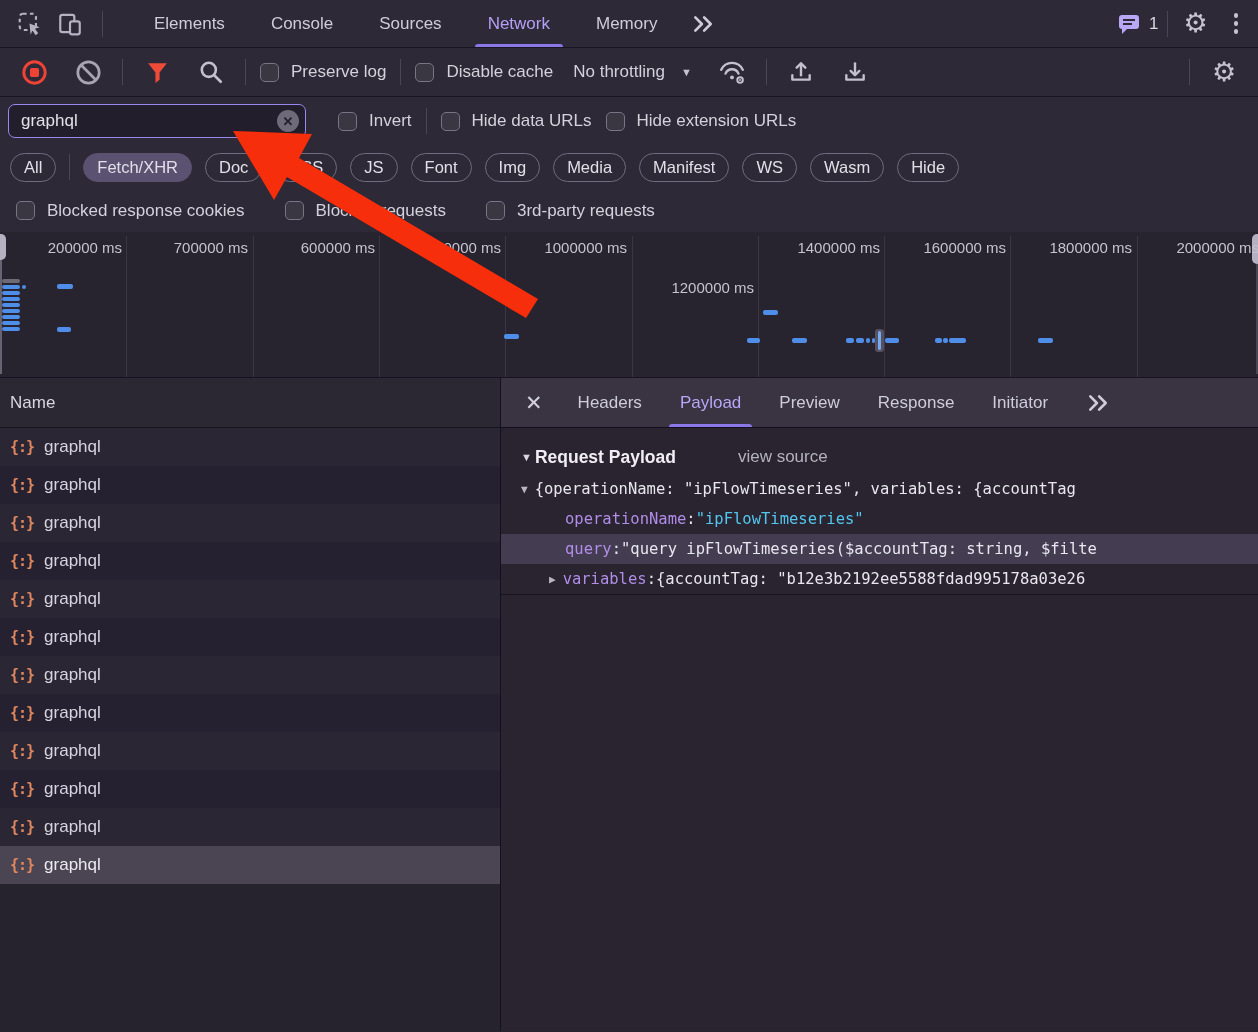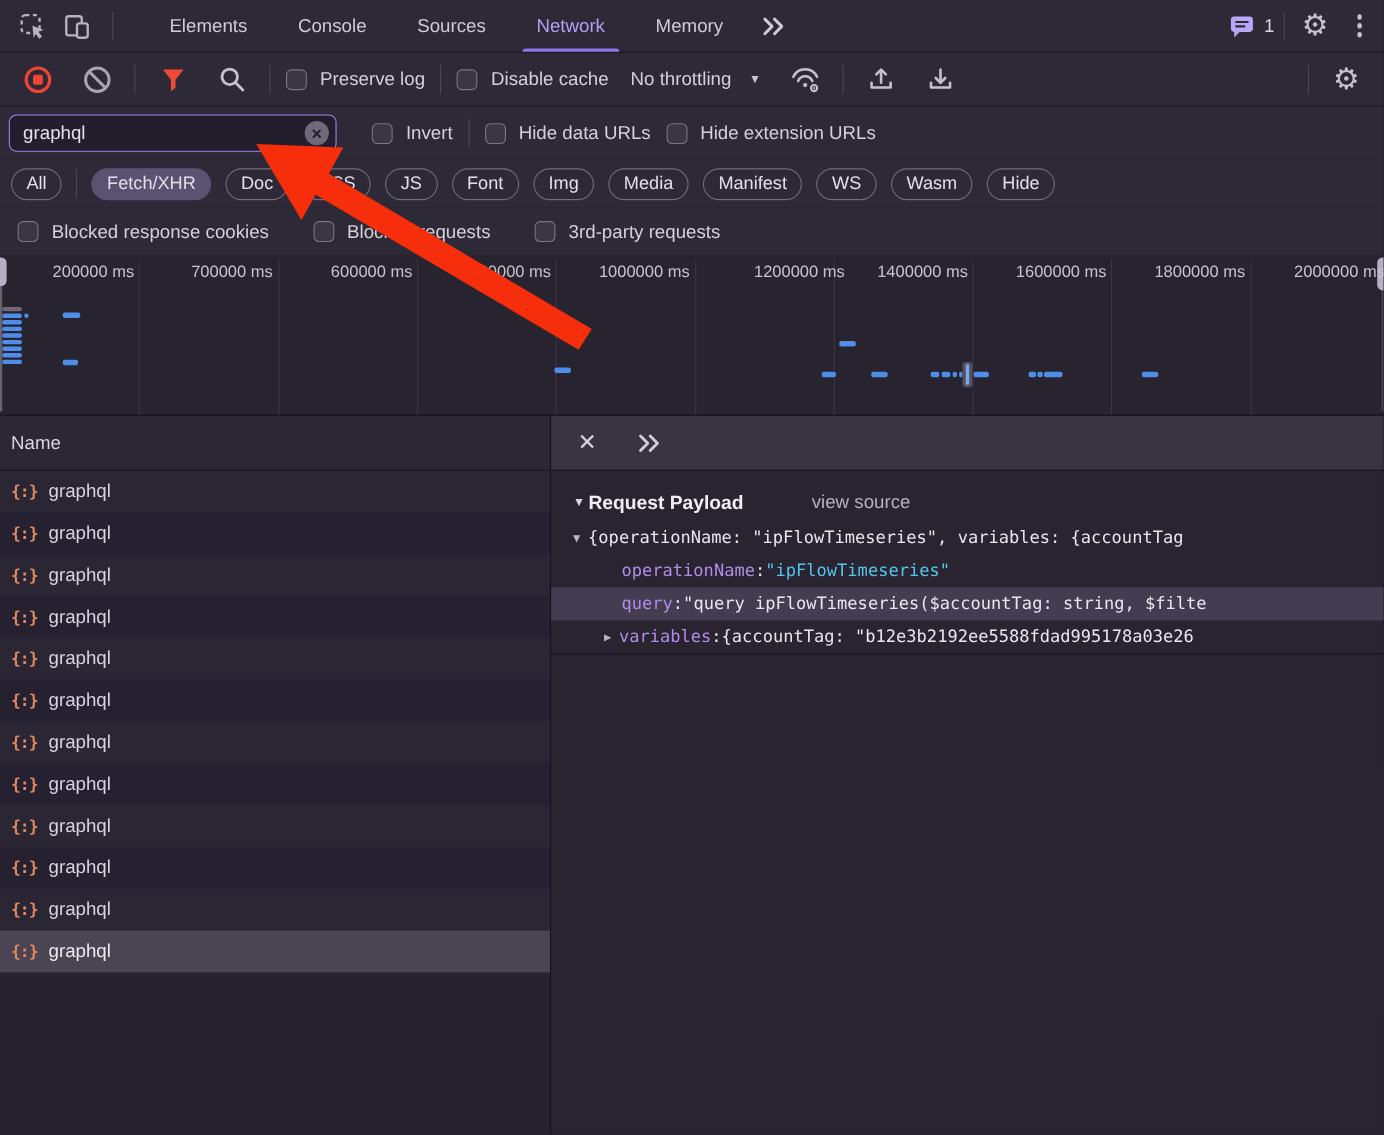--- a/index.html
+++ b/index.html
@@ -288,21 +288,21 @@
       <span class="tick" style="left: 2px;">200000 ms</span>
       <div class="gridline" style="left: 253px;"></div>
       <span class="tick" style="left: 128px;">700000 ms</span>
       <div class="gridline" style="left: 379px;"></div>
       <span class="tick" style="left: 255px;">600000 ms</span>
       <div class="gridline" style="left: 505px;"></div>
       <span class="tick" style="left: 381px;">800000 ms</span>
       <div class="gridline" style="left: 632px;"></div>
       <span class="tick" style="left: 507px;">1000000 ms</span>
       <div class="gridline" style="left: 758px;"></div>
-      <span class="tick" style="left: 648px;">1200000 ms</span>
+      <span class="tick" style="left: 634px; margin-top: 40px;">1200000 ms</span>
       <div class="gridline" style="left: 884px;"></div>
       <span class="tick" style="left: 760px;">1400000 ms</span>
       <div class="gridline" style="left: 1010px;"></div>
       <span class="tick" style="left: 886px;">1600000 ms</span>
       <div class="gridline" style="left: 1137px;"></div>
       <span class="tick" style="left: 1012px;">1800000 ms</span>
       <span class="tick" style="left: 1139px;">2000000 ms</span>
       <div class="wbar gray" style="left: 2px; top: 47px; width: 18px; height: 4px;"></div>
       <div class="wbar blue" style="left: 2px; top: 53px; width: 18px; height: 4px;"></div>
       <div class="wbar blue" style="left: 2px; top: 59px; width: 18px; height: 4px;"></div>
@@ -385,20 +385,27 @@
           <div class="req-row even sel">
             <span class="json-ic">{:}</span>
             <span>graphql</span>
           </div>
         </div>
     </div>
 
     <div class="right-panel">
       <div class="detail-tabbar">
         <span class="close-x">✕</span>
+        <div style="display:flex; height:100%;" id="detail-tabs">
+            <div class="detail-tab">Headers</div>
+            <div class="detail-tab sel">Payload</div>
+            <div class="detail-tab">Preview</div>
+            <div class="detail-tab">Response</div>
+            <div class="detail-tab">Initiator</div>
+          </div>
         <div class="chev-btn" style="margin-left:8px;">
           <svg width="22" height="20" viewBox="0 0 20 18" fill="none" stroke="#cfccda" stroke-width="2.4" stroke-linecap="round" stroke-linejoin="round">
             <polyline points="3,3 9,9 3,15"></polyline>
               <polyline points="11,3 17,9 11,15"></polyline>
           </svg>
         </div>
       </div>
 
       <div class="payload">
         <div class="pl-title-row">

